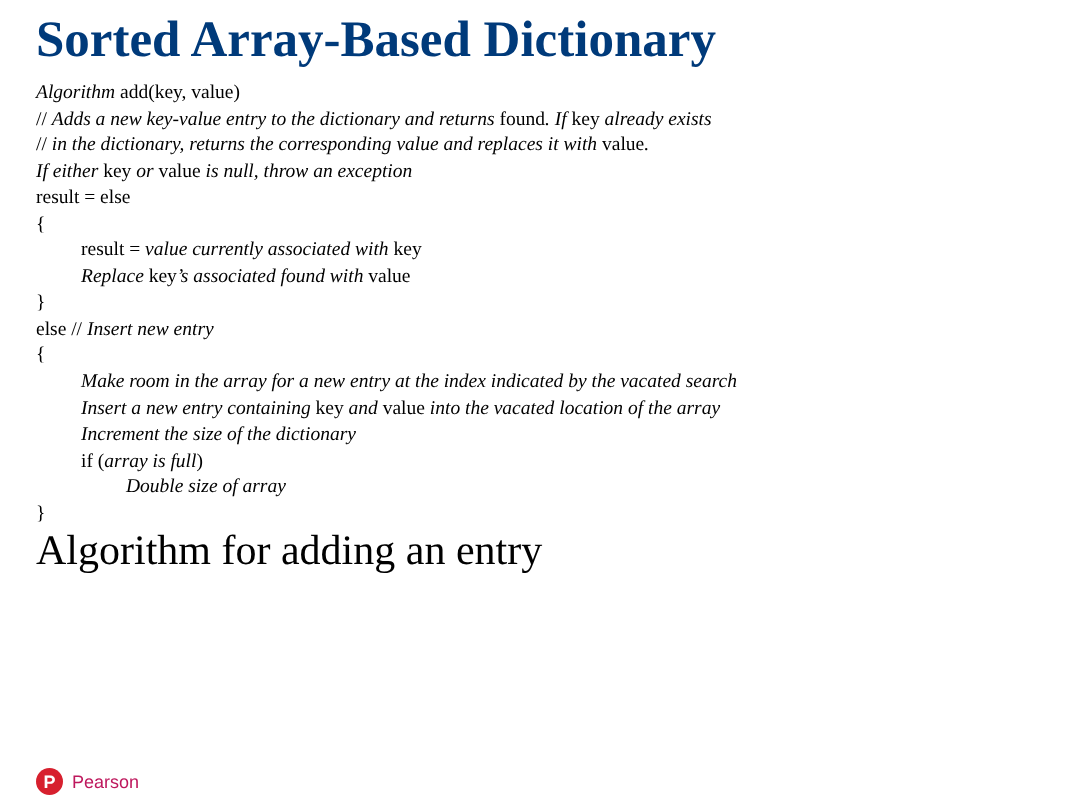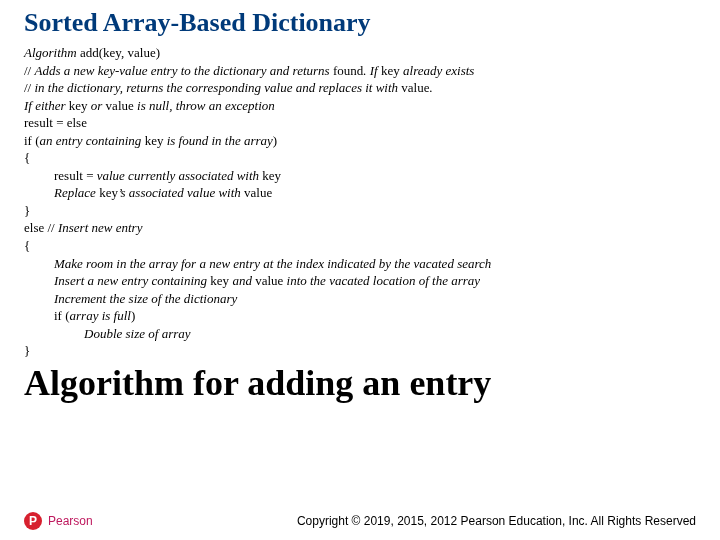--- a/index.html
+++ b/index.html
@@ -1,54 +1,52 @@
 <!DOCTYPE html>
 <html><head>
 <meta charset="utf-8">
 <style>
   body{margin:0;background:#fff;font-family:"Times New Roman",serif;color:#000}
   .slide{width:720px;height:540px;position:relative;box-sizing:border-box;padding:8px 24px 0 24px}
-  .title{font-size:26px;font-weight:bold;color:#003a7a;margin:0 0 6px 0}
+  .title{font-size:34px;font-weight:bold;color:#003a7a;margin:0 0 6px 0}
   .content{font-size:13px;line-height:1.35}
   .it{font-style:italic}
   .sans{font-family:Liberation Serif, serif;font-style:normal}
   .ind{padding-left:30px;display:block}
   .ind2{padding-left:60px;display:block}
-  .subtitle{font-size:36px;font-weight:bold;color:#000;margin:2px 0 0 0}
+  .subtitle{font-size:28px;font-weight:normal;color:#000;margin:2px 0 0 0}
   .footer{position:absolute;left:24px;right:24px;bottom:10px;display:flex;align-items:center;justify-content:space-between;font-family:Arial,Helvetica,sans-serif;font-size:12px}
   .logo{display:flex;align-items:center;gap:6px}
   .pcircle{width:18px;height:18px;border-radius:50%;background:#d7202e;color:#fff;font-weight:bold;display:flex;align-items:center;justify-content:center;font-size:12px}
   .pname{color:#be185d}
 </style>
 </head>
 <body>
 
 <div class="slide">
   <h1 class="title">Sorted Array-Based Dictionary</h1>
   <div class="content">
     <div><span class="it">Algorithm</span><span class="sans"> add(key, value)</span></div>
     <div><span class="sans">// </span><span class="it">Adds a new key-value entry to the dictionary and returns </span><span class="sans">found</span><span class="it">. If </span><span class="sans">key</span><span class="it"> already exists</span></div>
     <div><span class="sans">// </span><span class="it">in the dictionary, returns the corresponding value and replaces it with </span><span class="sans">value</span><span class="it">.</span></div>
     <div class="it"><span>If either </span><span class="sans">key</span><span> or </span><span class="sans">value</span><span> is null, throw an exception</span></div>
     <div class="sans">result = else</div>
-    <div><span class="sans">if</span><span class="sans"> (</span><span class="it">an entry containing </span><span class="sans">key</span><span class="it"> is found in the array</span><span class="sans">)</span></div>
     <div class="sans">{</div>
     <span class="ind"><span class="sans">result = </span><span class="it">value currently associated with </span><span class="sans">key</span></span>
-    <span class="ind it"><span>Replace </span><span class="sans">key</span><span>’s associated value with </span><span class="sans">value</span></span>
+    <span class="ind it"><span>Replace </span><span class="sans">key</span><span>’s associated found with </span><span class="sans">value</span></span>
     <div class="sans">}</div>
     <div><span class="sans">else</span><span class="sans"> // </span><span class="it">Insert new entry</span></div>
     <div class="sans">{</div>
     <span class="ind it">Make room in the array for a new entry at the index indicated by the vacated search</span>
     <span class="ind it"><span>Insert a new entry containing </span><span class="sans">key</span><span> and </span><span class="sans">value</span><span> into the vacated location of the array</span></span>
     <span class="ind it">Increment the size of the dictionary</span>
     <span class="ind"><span class="sans">if</span><span class="sans"> (</span><span class="it">array is full</span><span class="sans">)</span></span>
     <span class="ind2 it">Double size of array</span>
     <div class="sans">}</div>
   </div>
   <div class="subtitle">Algorithm for adding an entry</div>
   <div class="footer">
     <div class="logo">
       <div class="pcircle">P</div>
       <div class="pname">Pearson</div>
     </div>
-    <div>Copyright © 2019, 2015, 2012 Pearson Education, Inc. All Rights Reserved</div>
   </div>
 </div>
 
 </body></html>

